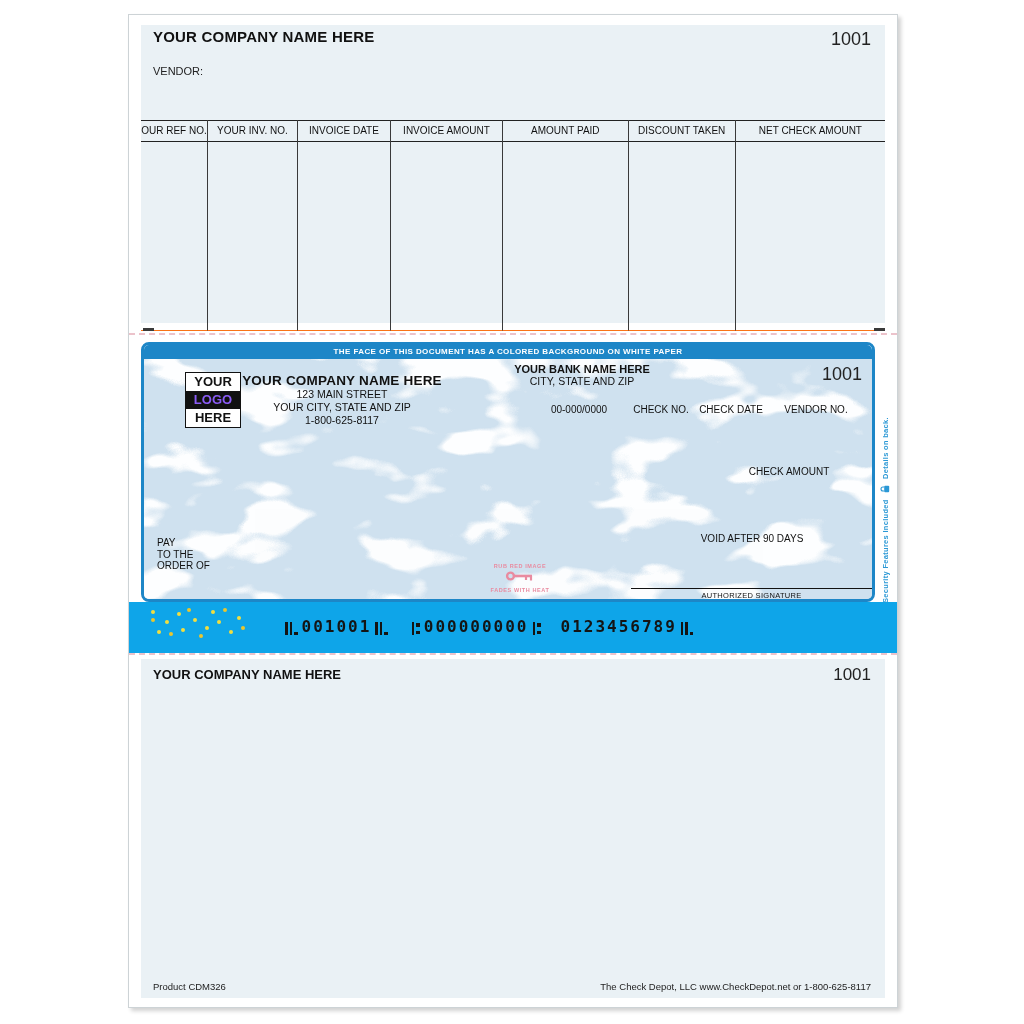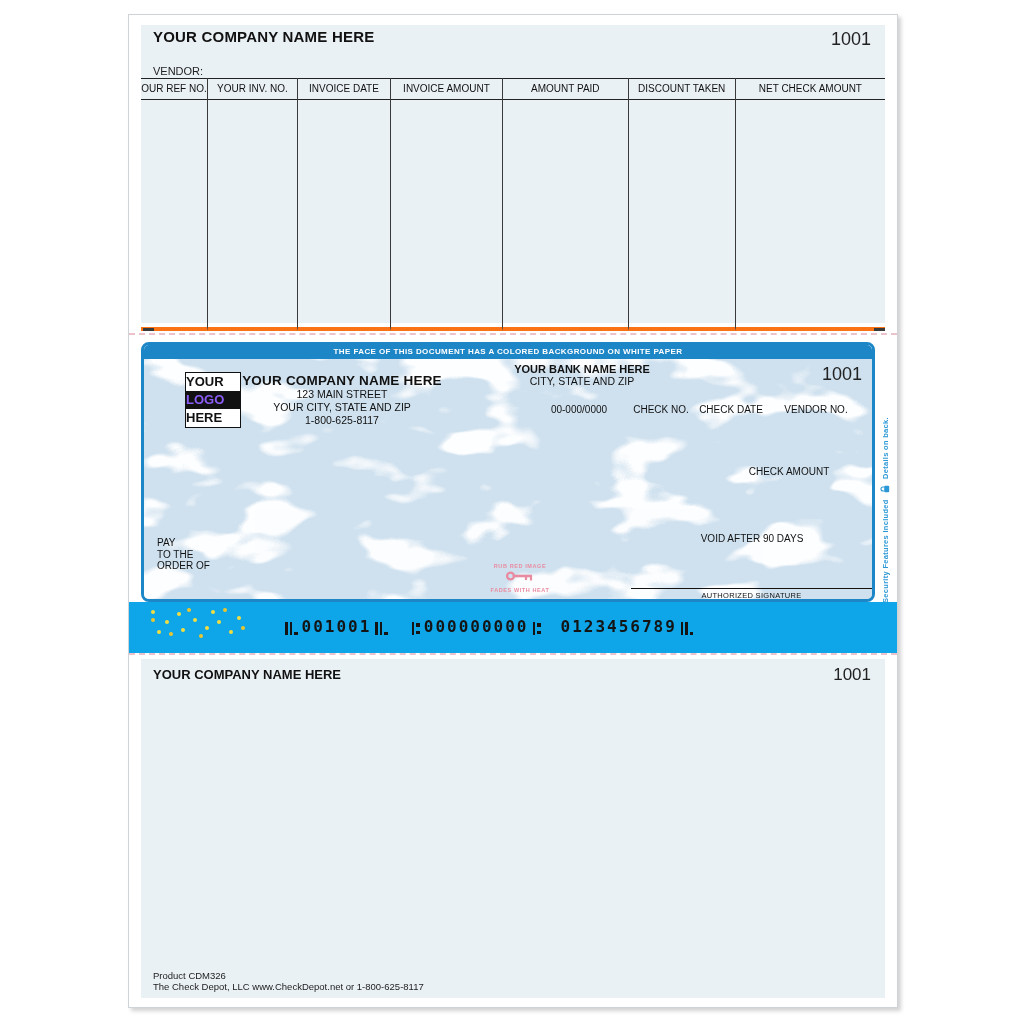--- a/index.html
+++ b/index.html
@@ -6,38 +6,38 @@
     font-family:"Liberation Sans",sans-serif;-webkit-font-smoothing:antialiased;}
   .sheet{position:absolute;left:128px;top:14px;width:768px;height:992px;background:#fff;
     border:1px solid #cdd3d6;box-shadow:3px 3px 4px rgba(0,0,0,.18);}
   .panel{position:absolute;left:12px;width:744px;background:#eaf1f5;}
   
   .top-stub{top:10px;height:298px;}
   .stub-company{position:absolute;left:12px;top:3px;font-size:15px;font-weight:bold;color:#111;letter-spacing:.2px;}
   .stub-number{position:absolute;right:14px;top:4px;font-size:18px;color:#222;}
   .vendor-label{position:absolute;left:12px;top:40px;font-size:11px;color:#222;}
   .ref-table{position:absolute;left:0;top:53px;width:744px;height:253px;display:flex;}
-  .ref-col{border-right:1px solid #3a3a3a;border-bottom:4px solid #f97316;box-sizing:border-box;}
+  .ref-col{border-right:1px solid #3a3a3a;border-bottom:1px solid #f97316;box-sizing:border-box;margin-top:42px;}
   .ref-col:last-child{border-right:none;}
   .ref-head{border-top:1.5px solid #222;border-bottom:1.5px solid #222;height:20px;line-height:20px;
     text-align:center;font-size:10px;color:#111;white-space:nowrap;overflow:hidden;}
   
   .perf{position:absolute;left:0;width:768px;height:0;border-top:2px dashed #ecc3cb;}
   .perf1{top:318px;} .perf2{top:638px;}
   .perf-tick{position:absolute;top:313px;width:11px;height:3px;background:#3a3a3a;}
   .tick-l{left:14px;} .tick-r{right:12px;}
   
   .check{position:absolute;left:12px;top:327px;width:734px;height:260px;border:3px solid #1d86c7;
     border-radius:8px;box-sizing:border-box;background:#cfe1ef;overflow:hidden;}
   .marble{position:absolute;left:0;top:0;}
   .banner{position:relative;height:14px;background:#1d86c7;color:#fff;text-align:center;
     font-size:8px;font-weight:bold;letter-spacing:.4px;line-height:14px;z-index:3;}
   .chk{position:absolute;z-index:2;color:#111;}
   .chk-number{right:10px;top:19px;font-size:18px;color:#222;}
-  .logo-box{left:41px;top:27px;width:54px;background:#fff;border:1.5px solid #111;
+  .logo-box{left:41px;top:27px;width:54px;background:#fff;border:1.5px solid #111;text-align:center;
     font-weight:bold;font-size:13px;line-height:18px;color:#111;}
   .logo-mid{background:#111;color:#8b5cf6;}
   .company-blk{left:98px;top:28px;width:200px;text-align:center;}
   .company-name{font-size:13.5px;font-weight:bold;letter-spacing:.2px;}
   .company-line{font-size:10.5px;line-height:13px;}
   .bank-blk{left:363px;top:18px;width:150px;text-align:center;}
   .bank-name{font-size:11px;font-weight:bold;}
   .bank-city{font-size:10.5px;line-height:13px;}
   .lbl{font-size:10px;white-space:nowrap;text-align:center;}
   .fraction{left:393px;top:59px;width:84px;}
@@ -67,21 +67,21 @@
   
   .sec-edge{position:absolute;left:751px;top:332px;height:256px;writing-mode:vertical-rl;
     transform:rotate(180deg);font-size:7.5px;font-weight:bold;color:#2b98d5;display:flex;
     align-items:center;letter-spacing:.3px;white-space:nowrap;}
   .sec-edge svg{margin:5px 0;transform:rotate(90deg);}
   
   .bottom-stub{top:644px;height:339px;}
   .bstub-company{position:absolute;left:12px;top:8px;font-size:13px;font-weight:bold;color:#111;}
   .bstub-number{position:absolute;right:14px;top:6px;font-size:17px;color:#222;}
   .footer-row{position:absolute;left:12px;right:14px;bottom:6px;display:flex;
-    justify-content:space-between;font-size:9.5px;color:#222;flex-direction:column;}
+    justify-content:space-between;font-size:9.5px;color:#222;}
 </style>
 </head>
 <body>
 
 <div class="sheet">
 
   <div class="panel top-stub">
     <div class="stub-company">YOUR COMPANY NAME HERE</div>
     <div class="stub-number">1001</div>
     <div class="vendor-label">VENDOR:</div>

